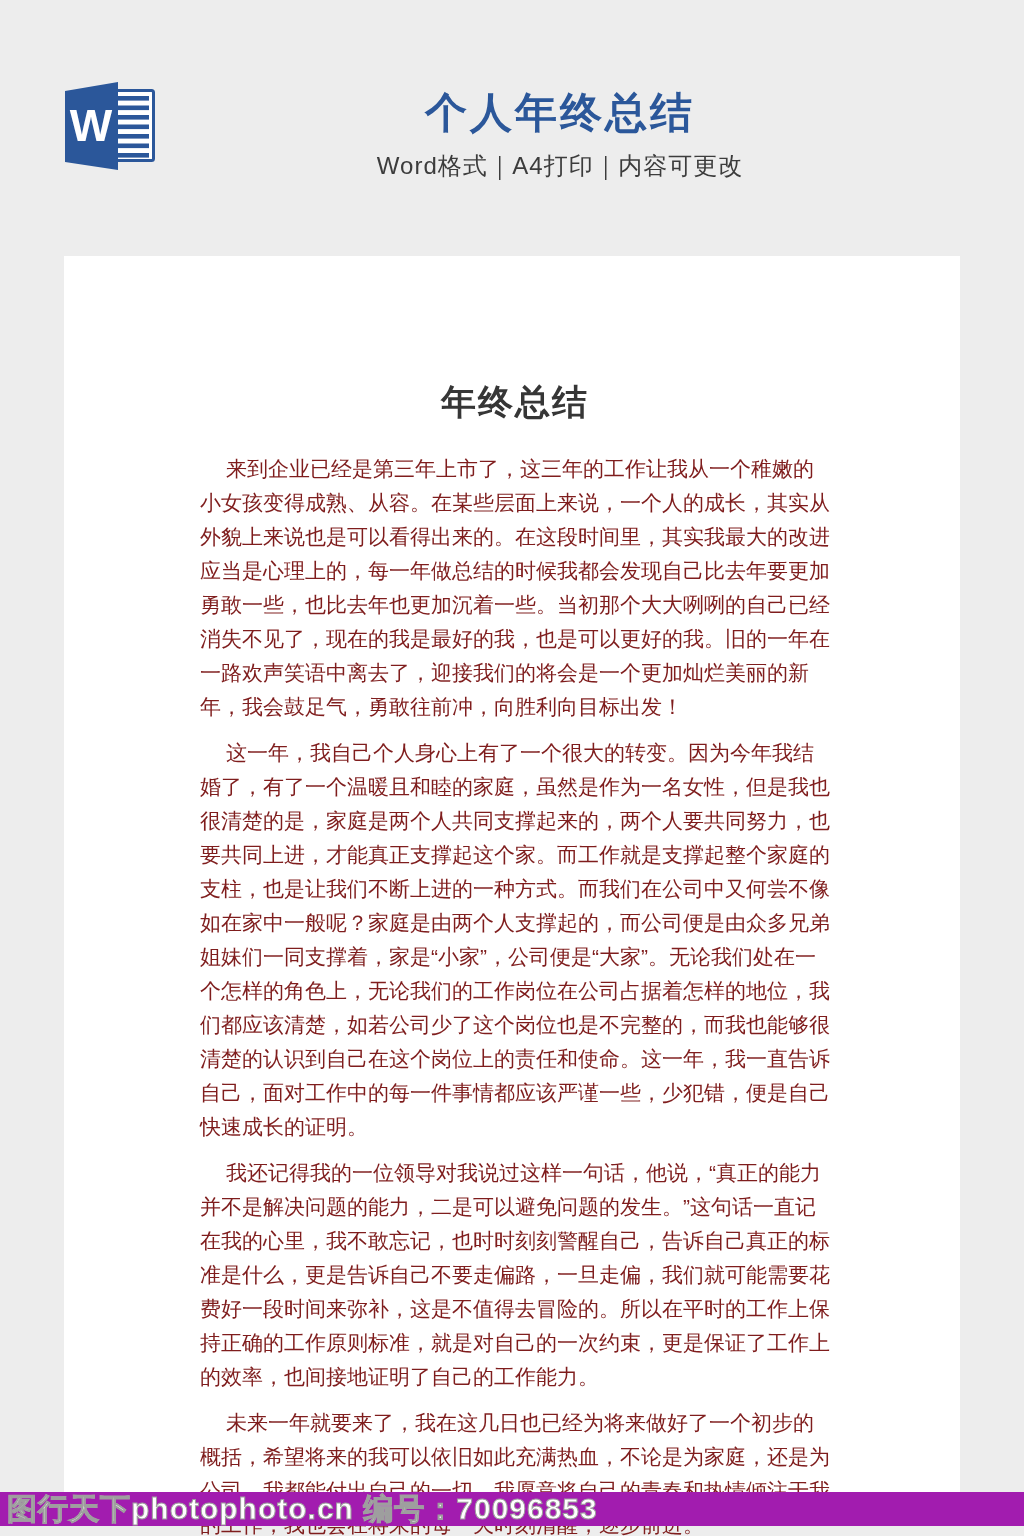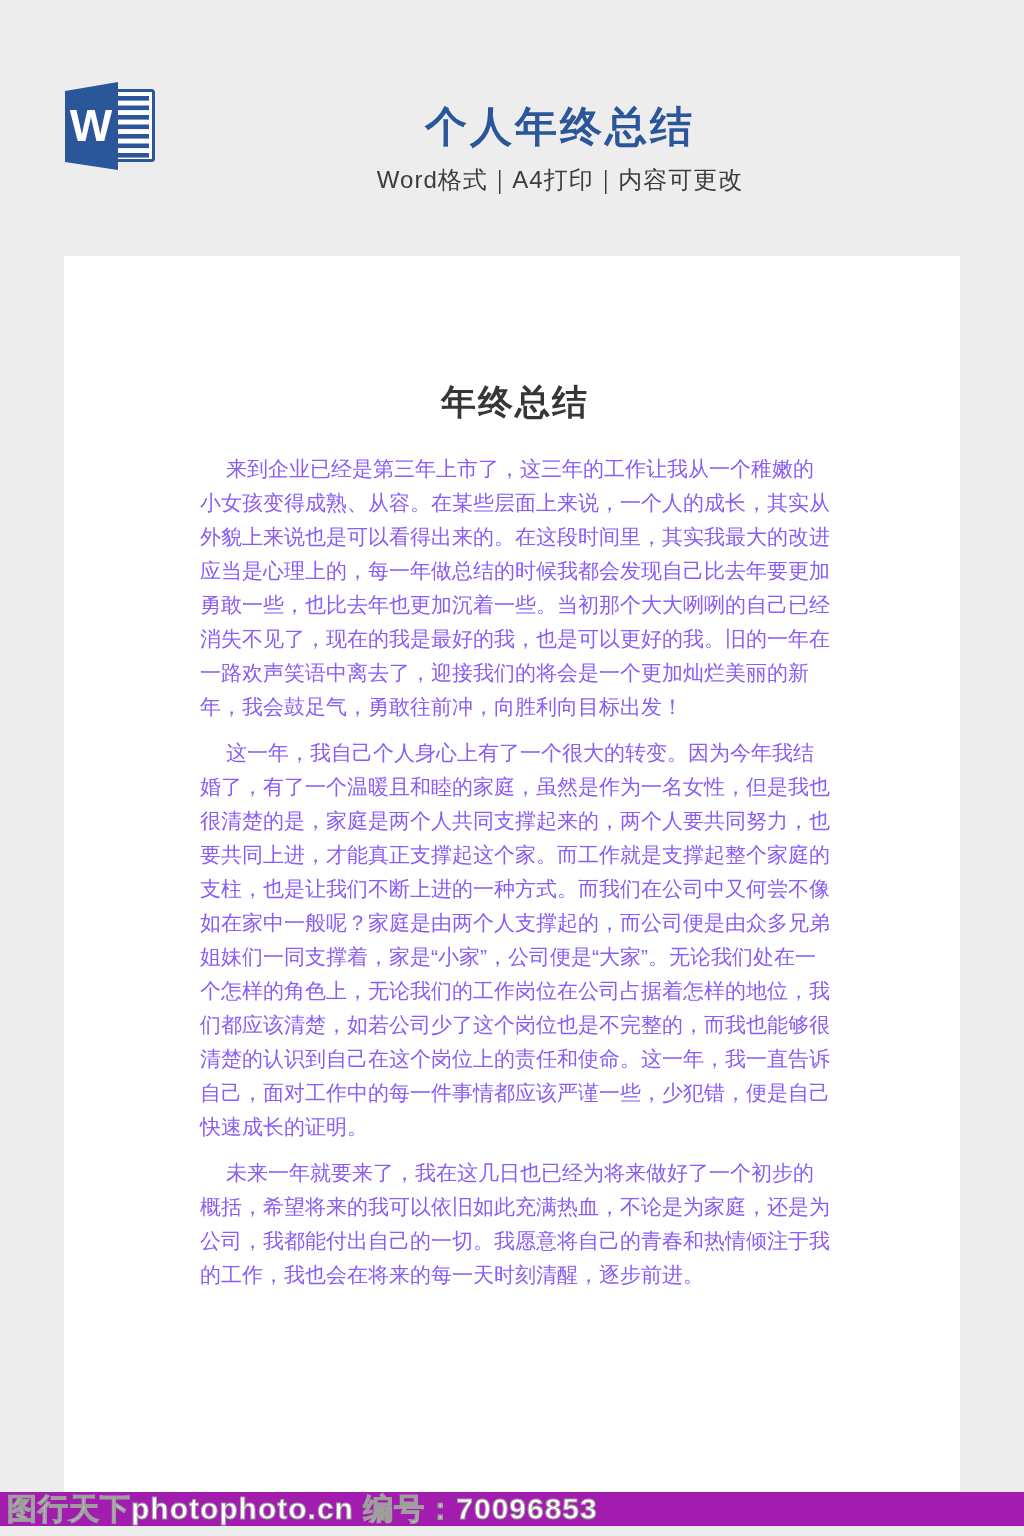--- a/index.html
+++ b/index.html
@@ -7,21 +7,21 @@
   body {
     position: relative;
     background: #ededed;
     font-family: "Liberation Sans", sans-serif;
     overflow: hidden;
   }
 
   
   .header { position: absolute; left: 0; top: 0; width: 1024px; height: 256px; }
   .word-icon { position: absolute; left: 64px; top: 78px; width: 93px; height: 94px; }
-  .header-text { position: absolute; left: 96px; right: 0; top: 14px; text-align: center; }
+  .header-text { position: absolute; left: 96px; right: 0; top: 0; text-align: center; }
   .header-title {
     margin-top: 90px;
     font-size: 42px;
     line-height: 46px;
     font-weight: 700;
     color: #2b579a;
     letter-spacing: 3px;
   }
   .header-subtitle {
     margin-top: 14px;
@@ -47,21 +47,21 @@
     font-size: 35px;
     line-height: 40px;
     font-weight: 700;
     color: #363636;
     letter-spacing: 2px;
     margin-bottom: 30px;
   }
   .doc-body p {
     font-size: 21px;
     line-height: 34px;
-    color: #8b5cf6;
+    color: #7f1d1d;
     text-indent: 26px;
     margin-bottom: 12px;
     text-align: left;
     word-break: break-all;
   }
 
   
   .watermark-bar {
     position: absolute;
     left: 0;
@@ -107,19 +107,20 @@
     <div class="header-title">个人年终总结</div>
     <div class="header-subtitle">Word格式｜A4打印｜内容可更改</div>
   </div>
 </div>
 
 <div class="doc-page">
   <h2 class="doc-title">年终总结</h2>
   <div class="doc-body">
       <p>来到企业已经是第三年上市了，这三年的工作让我从一个稚嫩的小女孩变得成熟、从容。在某些层面上来说，一个人的成长，其实从外貌上来说也是可以看得出来的。在这段时间里，其实我最大的改进应当是心理上的，每一年做总结的时候我都会发现自己比去年要更加勇敢一些，也比去年也更加沉着一些。当初那个大大咧咧的自己已经消失不见了，现在的我是最好的我，也是可以更好的我。旧的一年在一路欢声笑语中离去了，迎接我们的将会是一个更加灿烂美丽的新年，我会鼓足气，勇敢往前冲，向胜利向目标出发！</p>
       <p>这一年，我自己个人身心上有了一个很大的转变。因为今年我结婚了，有了一个温暖且和睦的家庭，虽然是作为一名女性，但是我也很清楚的是，家庭是两个人共同支撑起来的，两个人要共同努力，也要共同上进，才能真正支撑起这个家。而工作就是支撑起整个家庭的支柱，也是让我们不断上进的一种方式。而我们在公司中又何尝不像如在家中一般呢？家庭是由两个人支撑起的，而公司便是由众多兄弟姐妹们一同支撑着，家是“小家”，公司便是“大家”。无论我们处在一个怎样的角色上，无论我们的工作岗位在公司占据着怎样的地位，我们都应该清楚，如若公司少了这个岗位也是不完整的，而我也能够很清楚的认识到自己在这个岗位上的责任和使命。这一年，我一直告诉自己，面对工作中的每一件事情都应该严谨一些，少犯错，便是自己快速成长的证明。</p>
+      <p>我还记得我的一位领导对我说过这样一句话，他说，“真正的能力并不是解决问题的能力，二是可以避免问题的发生。”这句话一直记在我的心里，我不敢忘记，也时时刻刻警醒自己，告诉自己真正的标准是什么，更是告诉自己不要走偏路，一旦走偏，我们就可能需要花费好一段时间来弥补，这是不值得去冒险的。所以在平时的工作上保持正确的工作原则标准，就是对自己的一次约束，更是保证了工作上的效率，也间接地证明了自己的工作能力。</p>
       <p>未来一年就要来了，我在这几日也已经为将来做好了一个初步的概括，希望将来的我可以依旧如此充满热血，不论是为家庭，还是为公司，我都能付出自己的一切。我愿意将自己的青春和热情倾注于我的工作，我也会在将来的每一天时刻清醒，逐步前进。</p>
     </div>
 </div>
 
 <div class="watermark-bar">
   <span class="watermark-text">图行天下photophoto.cn 编号：70096853</span>
 </div>
 
 </body></html>

